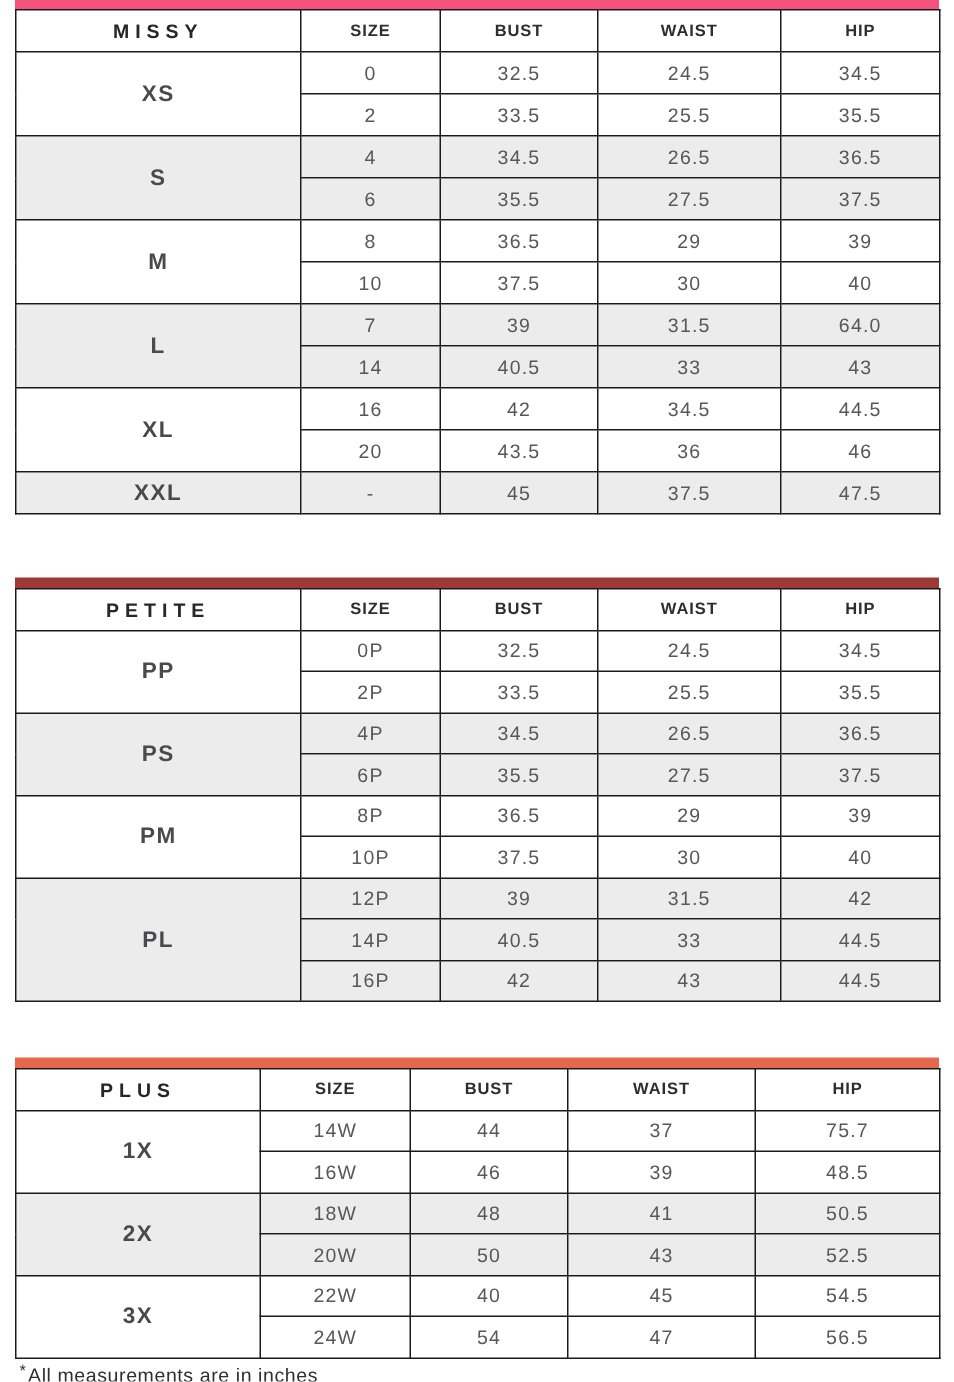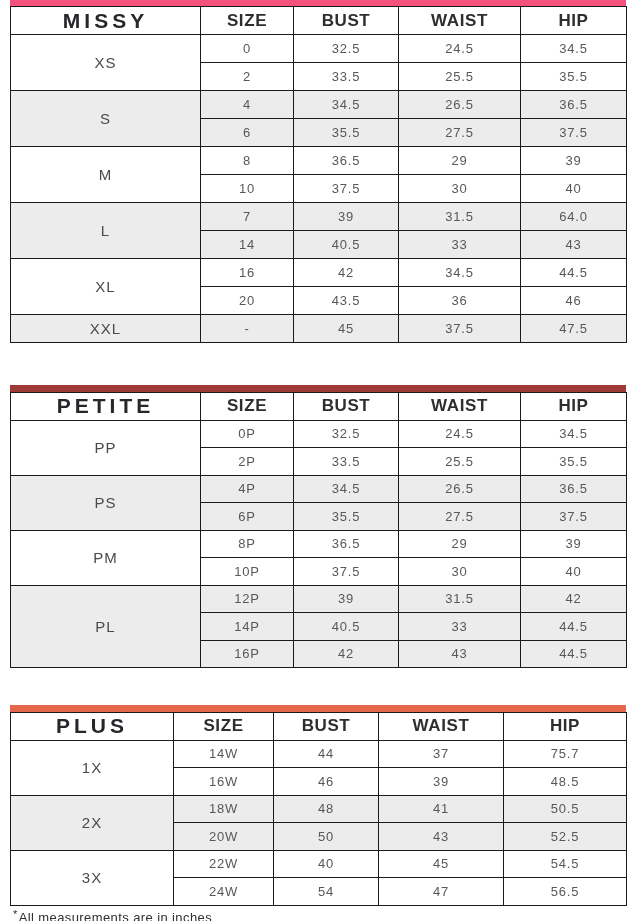--- a/index.html
+++ b/index.html
@@ -35,32 +35,32 @@
   .b2 col.c4 { width:123px; }
   
   .b0 th, .b0 td { height:27px; }
   .b1 th, .b1 td { height:26.5px; }
   .b2 th, .b2 td { height:26.5px; }
   
   .b1 { margin-top:42px; }
   .b2 { margin-top:37px; }
 
   thead th {
-    font-size:17px; font-weight:bold; color:#2e2e31;
+    font-size:11px; font-weight:bold; color:#2e2e31;
     letter-spacing:0.6px;
   }
   thead th.group-title {
-    font-size:21px; font-weight:bold; color:#26262b;
+    font-size:13px; font-weight:bold; color:#26262b;
     letter-spacing:4px;
   }
   td.data-cell {
     font-size:13px; color:#58585a; letter-spacing:0.8px;
   }
   td.row-label {
-    font-size:15px; color:#4a4a4c; letter-spacing:1px;
+    font-size:15px; color:#4a4a4c; letter-spacing:1px;font-weight:bold;
   }
   tr.shaded td { background:#ececec; }
 
   .footnote {
     margin:2px 0 0 13px; font-size:13px; color:#2f2f2f;
     letter-spacing:0.4px;
   }
   .footnote .ast {
     font-size:11px; vertical-align:4px; margin-right:1px;
   }

